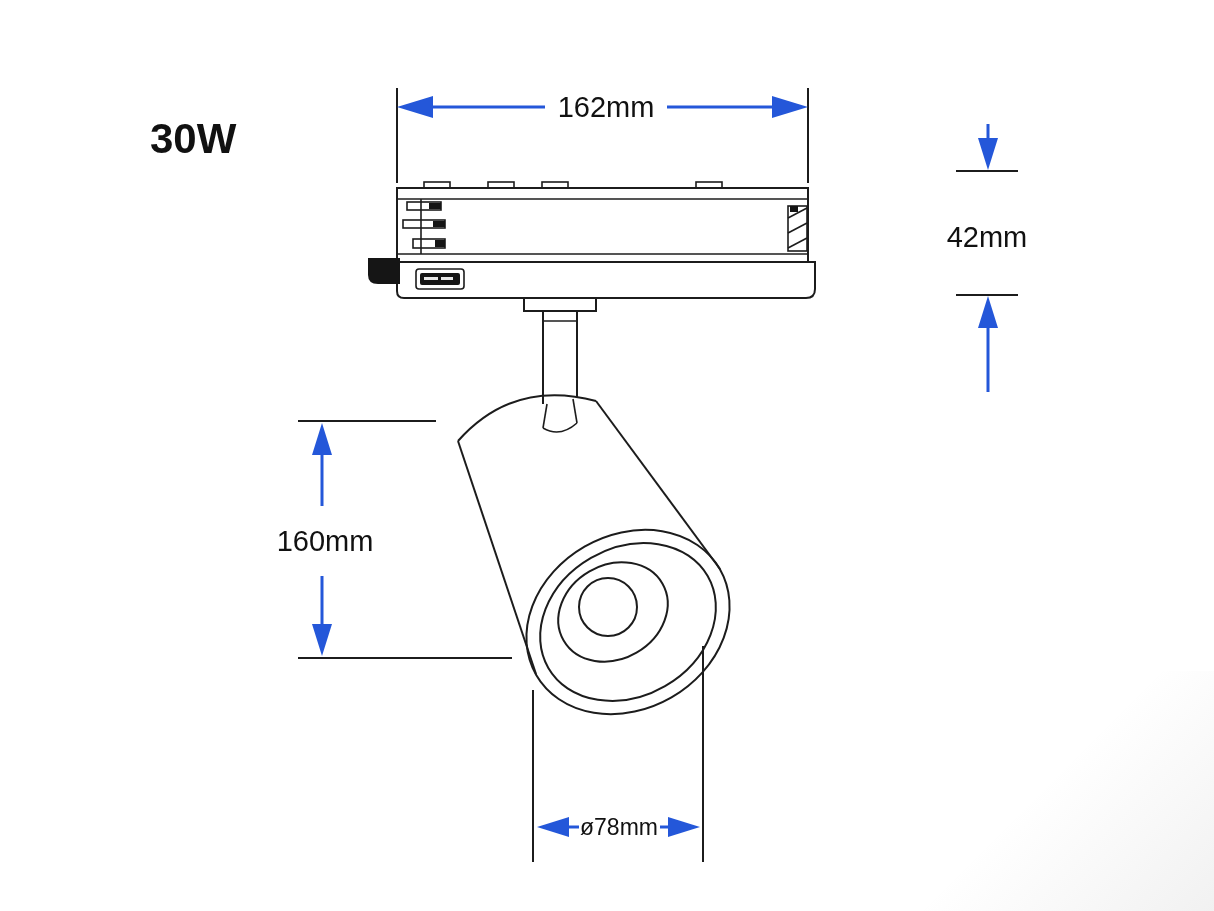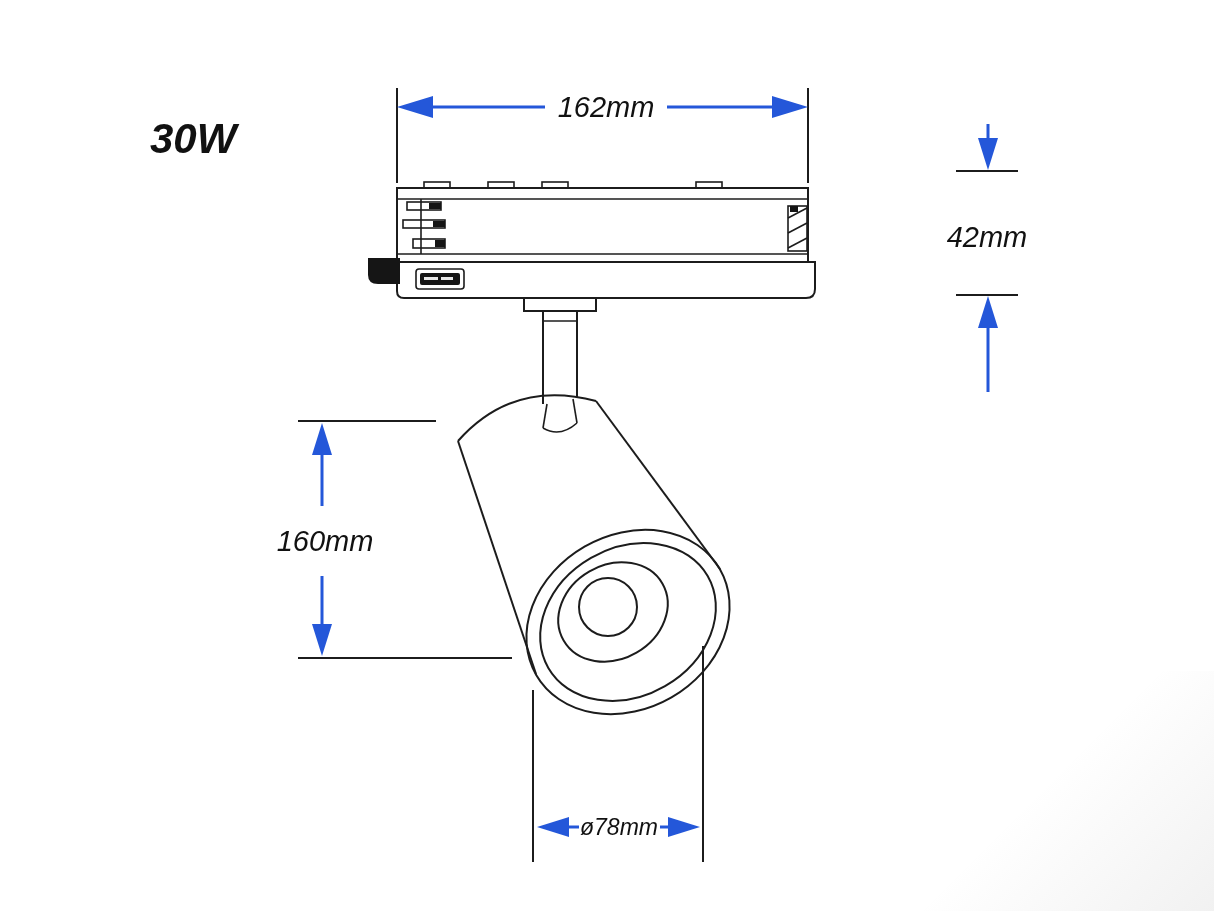--- a/index.html
+++ b/index.html
@@ -2,21 +2,20 @@
 <html><head>
 <meta charset="utf-8">
 <style>
   html,body{margin:0;padding:0;background:#ffffff;}
   .canvas{
     position:relative;
     width:1214px;height:911px;
     background:#ffffff;
     overflow:hidden;
     font-family:"Liberation Sans", sans-serif;
-    font-style:italic;
   }
   .canvas svg{position:absolute;left:0;top:0;}
   .corner-shade{
     position:absolute;right:0;bottom:0;width:300px;height:240px;
     background:linear-gradient(315deg, rgba(120,120,120,0.10), rgba(120,120,120,0.0) 55%);
     pointer-events:none;
   }
   text{
     font-family:"Liberation Sans", sans-serif;
     fill:#111111;

